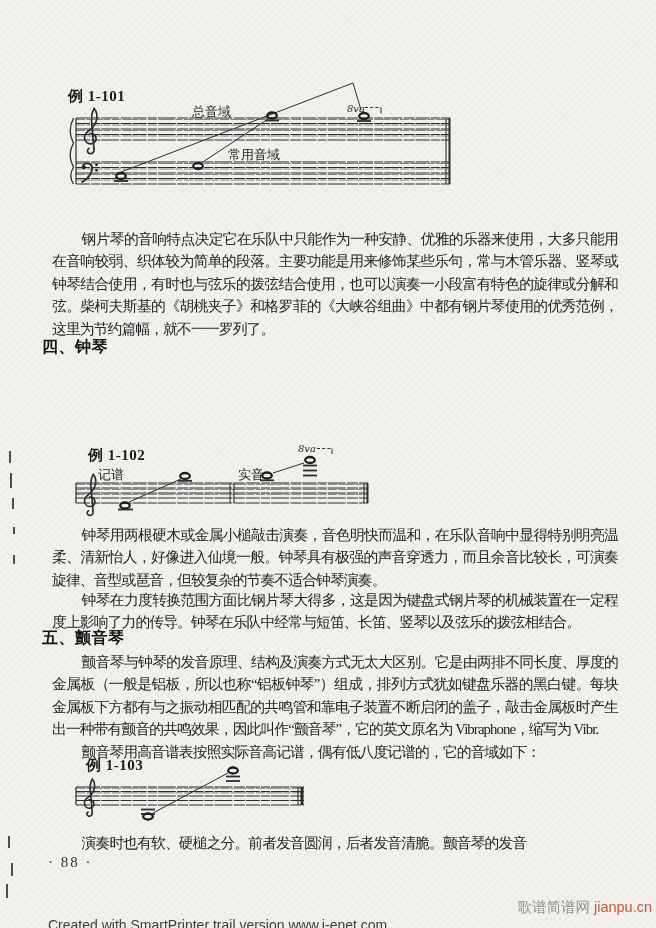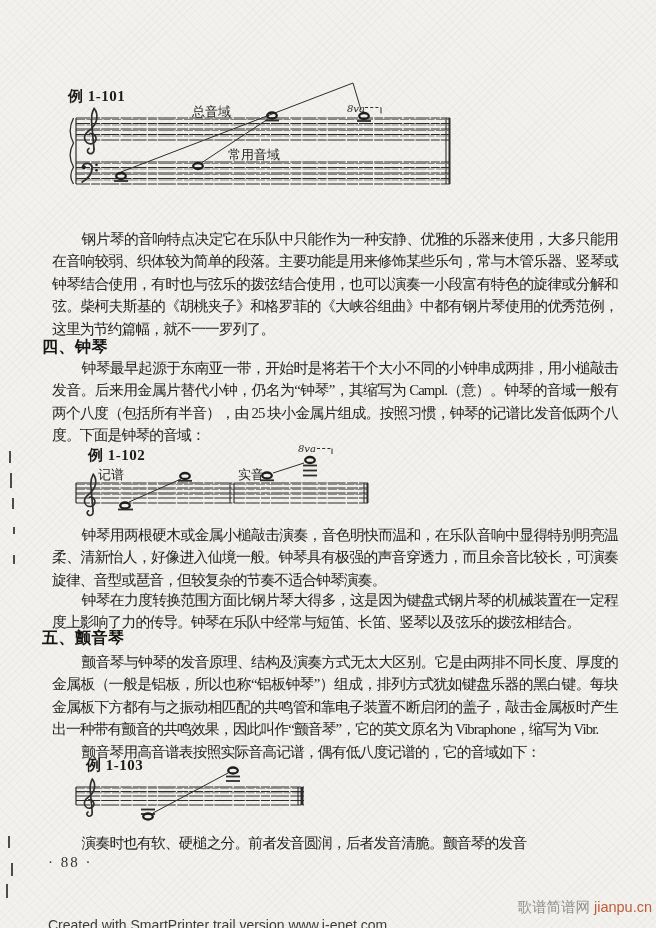--- a/index.html
+++ b/index.html
@@ -131,21 +131,20 @@
     <ellipse class="wnote" cx="214" cy="43.5" rx="4.8" ry="3"></ellipse>
     <line class="ledger" x1="207" y1="48.5" x2="221" y2="48.5"></line>
 
     <text class="anno" x="134" y="44">总音域</text>
     <text class="anno" x="170" y="87">常用音域</text>
   </svg>
 
   <p class="para" style="top:228px">钢片琴的音响特点决定它在乐队中只能作为一种安静、优雅的乐器来使用，大多只能用在音响较弱、织体较为简单的段落。主要功能是用来修饰某些乐句，常与木管乐器、竖琴或钟琴结合使用，有时也与弦乐的拨弦结合使用，也可以演奏一小段富有特色的旋律或分解和弦。柴柯夫斯基的《胡桃夹子》和格罗菲的《大峡谷组曲》中都有钢片琴使用的优秀范例，这里为节约篇幅，就不一一罗列了。</p>
 
   <h3 class="heading" style="top:337px">四、钟琴</h3>
-  <p class="para" style="top:357px">钟琴最早起源于东南亚一带，开始时是将若干个大小不同的小钟串成两排，用小槌敲击发音。后来用金属片替代小钟，仍名为“钟琴”，其缩写为 Campl.（意）。钟琴的音域一般有两个八度（包括所有半音），由 25 块小金属片组成。按照习惯，钟琴的记谱比发音低两个八度。下面是钟琴的音域：</p>
 
   <p class="ex-label" style="left:88px;top:446px">例 1-102</p>
 
   <svg class="score" style="left:58px;top:442px" width="330" height="82" viewBox="0 0 330 82">
     <line x1="18" y1="41" x2="18" y2="61" stroke-width="1.2"></line>
     <g>
       <line class="staffline" x1="18" y1="41" x2="310" y2="41"></line>
       <line class="staffecho" x1="18" y1="42.4" x2="310" y2="42.4"></line>
       <line class="staffline" x1="18" y1="46" x2="310" y2="46"></line>
       <line class="staffecho" x1="18" y1="47.4" x2="310" y2="47.4"></line>

